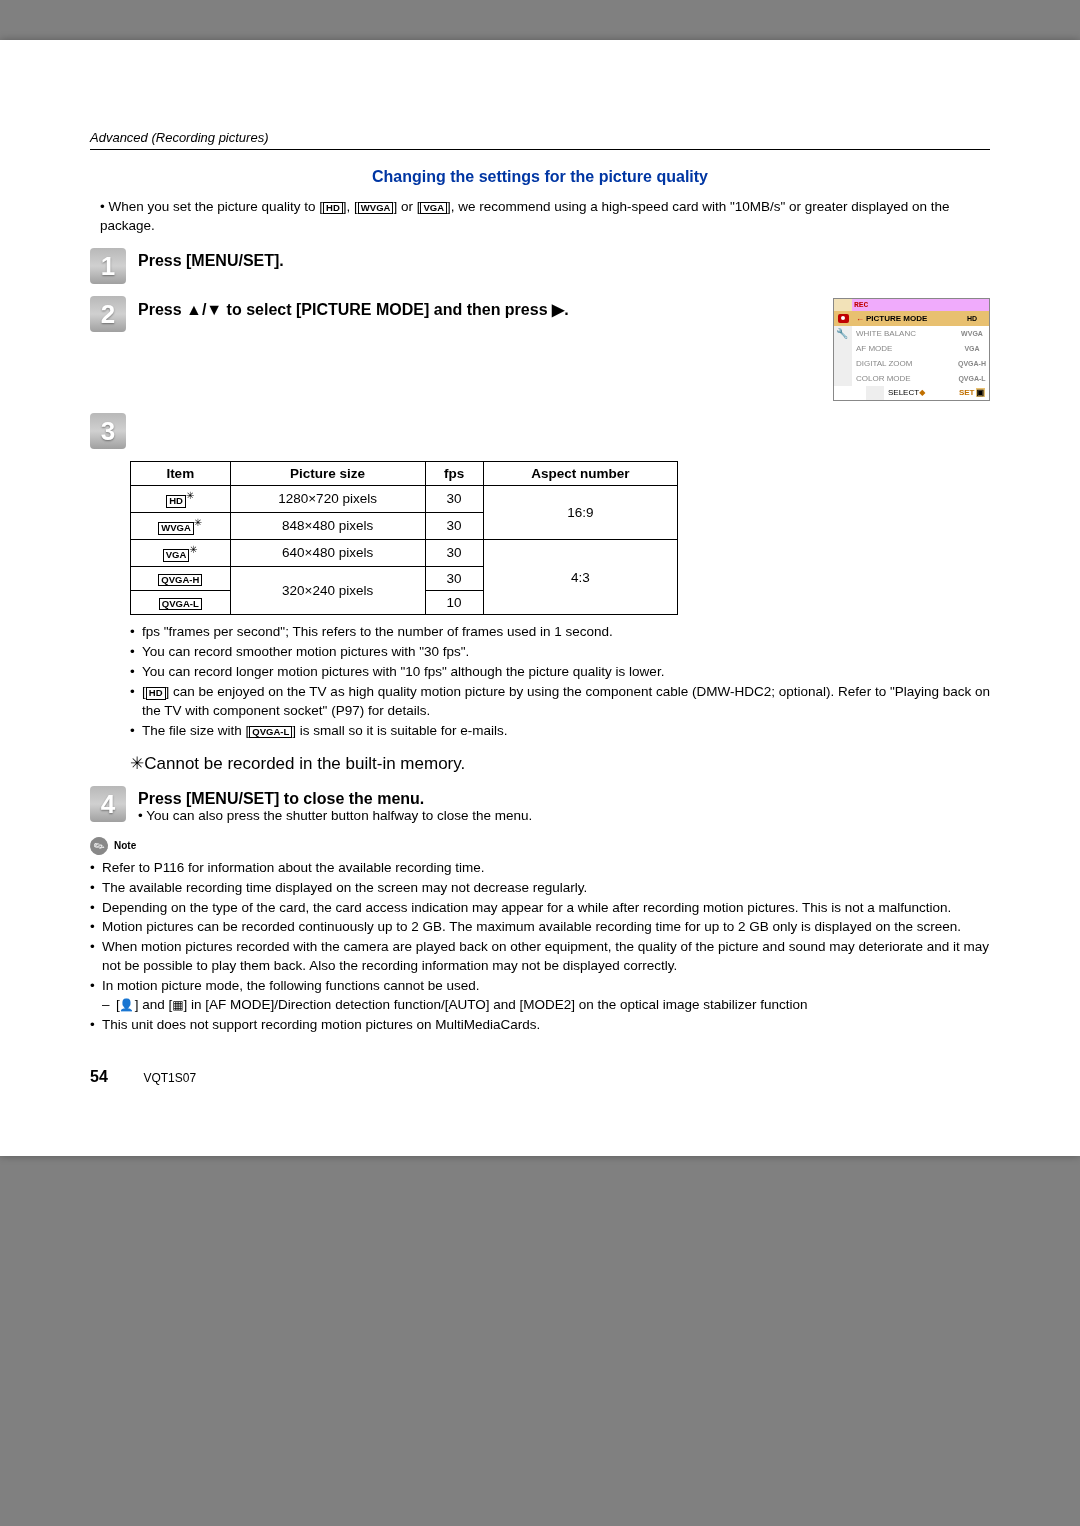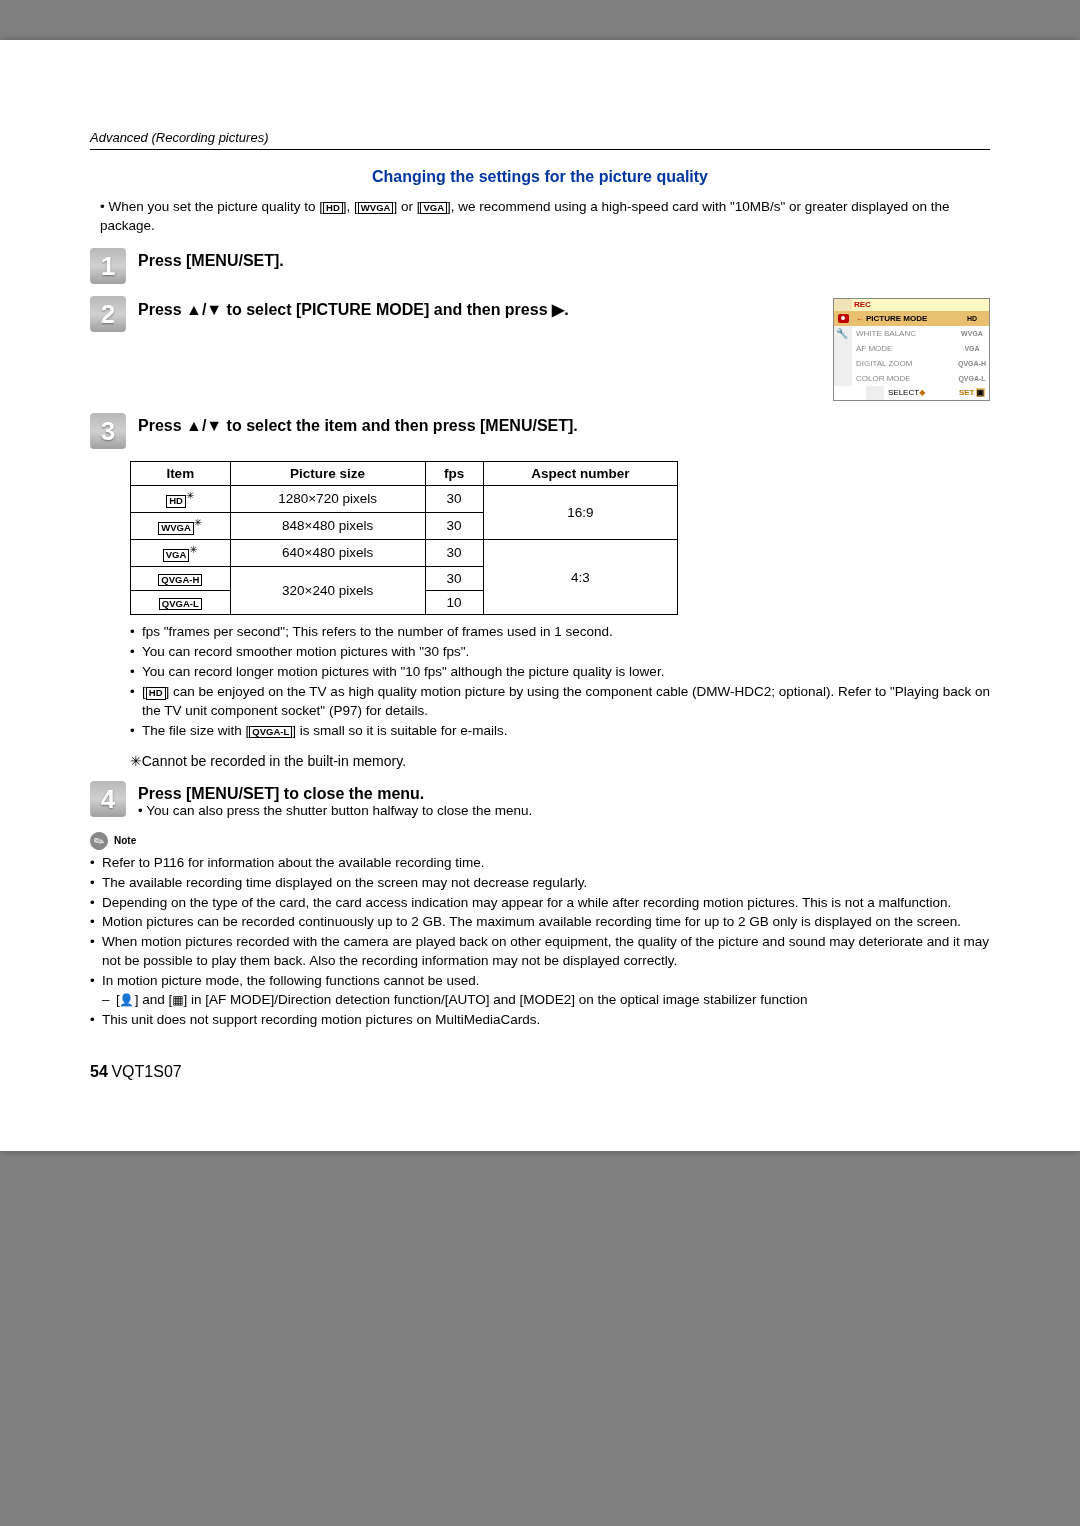--- a/index.html
+++ b/index.html
@@ -86,27 +86,28 @@
   .menu-top {
     display: flex;
     height: 12px;
   }
   .menu-top-left {
     width: 18px;
     background: #f2e2b8;
   }
   .menu-top-right {
     flex: 1;
-    background: #fef9c3;
+    background: #f0abfc;
     color: #c00000;
     font-size: 8px;
     padding-left: 2px;
     display: flex;
     align-items: center;
     font-weight: bold;
+    font-family: Liberation Mono, monospace;
   }
   .menu-row {
     display: flex;
     height: 15px;
   }
   .menu-icon-col {
     width: 18px;
     background: #e8c070;
     display: flex;
     align-items: center;
@@ -377,21 +378,20 @@
               <span>SET</span>
               <span style="background:#e8c070;color:#000;padding:0 1px;margin-left:1px;">▣</span>
             </div>
         </div>
       </div>
     </div>
   </div>
 
   <div class="step-row">
     <div class="step-num">3</div>
-    <div class="step-text">Press ▲/▼ to select the item and then press [MENU/SET].</div>
   </div>
 
   <table class="data">
     <tbody>
         <tr>
       <th>Item</th>
       <th>Picture size</th>
       <th>fps</th>
       <th>Aspect number</th>
     </tr>
@@ -421,24 +421,24 @@
       <td><span class="glyph">QVGA-L</span></td>
       <td>10</td>
     </tr>
   </tbody>
     </table>
 
   <ul class="bullets">
     <li>fps "frames per second";  This refers to the number of frames used in 1 second.</li>
     <li>You can record smoother motion pictures with "30 fps".</li>
     <li>You can record longer motion pictures with "10 fps" although the picture quality is lower.</li>
-    <li><span>[</span><span class="glyph">HD</span><span>] can be enjoyed on the TV as high quality motion picture by using the component cable (DMW-HDC2; optional). Refer to "Playing back on the TV unit component socket" (P97) for details.</span></li>
+    <li><span>[</span><span class="glyph">HD</span><span>] can be enjoyed on the TV as high quality motion picture by using the component cable (DMW-HDC2; optional). Refer to "Playing back on the TV with component socket" (P97) for details.</span></li>
     <li><span>The file size with [</span><span class="glyph">QVGA-L</span><span>] is small so it is suitable for e-mails.</span></li>
   </ul>
-  <div style="margin-left:40px;font-size:14px;">✳Cannot be recorded in the built-in memory.</div>
+  <div style="margin-left:40px;font-size:17px;">✳Cannot be recorded in the built-in memory.</div>
 
   <div class="step-row">
     <div class="step-num">4</div>
     <div class="step-text">
       <span>Press [MENU/SET] to close the menu.</span>
       <div class="step-sub">• You can also press the shutter button halfway to close the menu.</div>
     </div>
   </div>
 
   <div class="note-label">
@@ -457,16 +457,16 @@
         <li>
           <span>[</span><span class="inline-icon">👤</span><span>] and [</span><span class="inline-icon">▦</span><span>] in [AF MODE]/Direction detection function/[AUTO] and [MODE2] on the optical image stabilizer function</span>
         </li>
       </ul>
     </li>
     <li>This unit does not support recording motion pictures on MultiMediaCards.</li>
   </ul>
 
   <div class="page-footer">
     <span class="page-num">54</span>
-    <span style="font-size:16px;">VQT1S07</span>
+    <span style="font-size:12px;margin-left:32px;">VQT1S07</span>
   </div>
 
 </div>
 
 </body></html>

